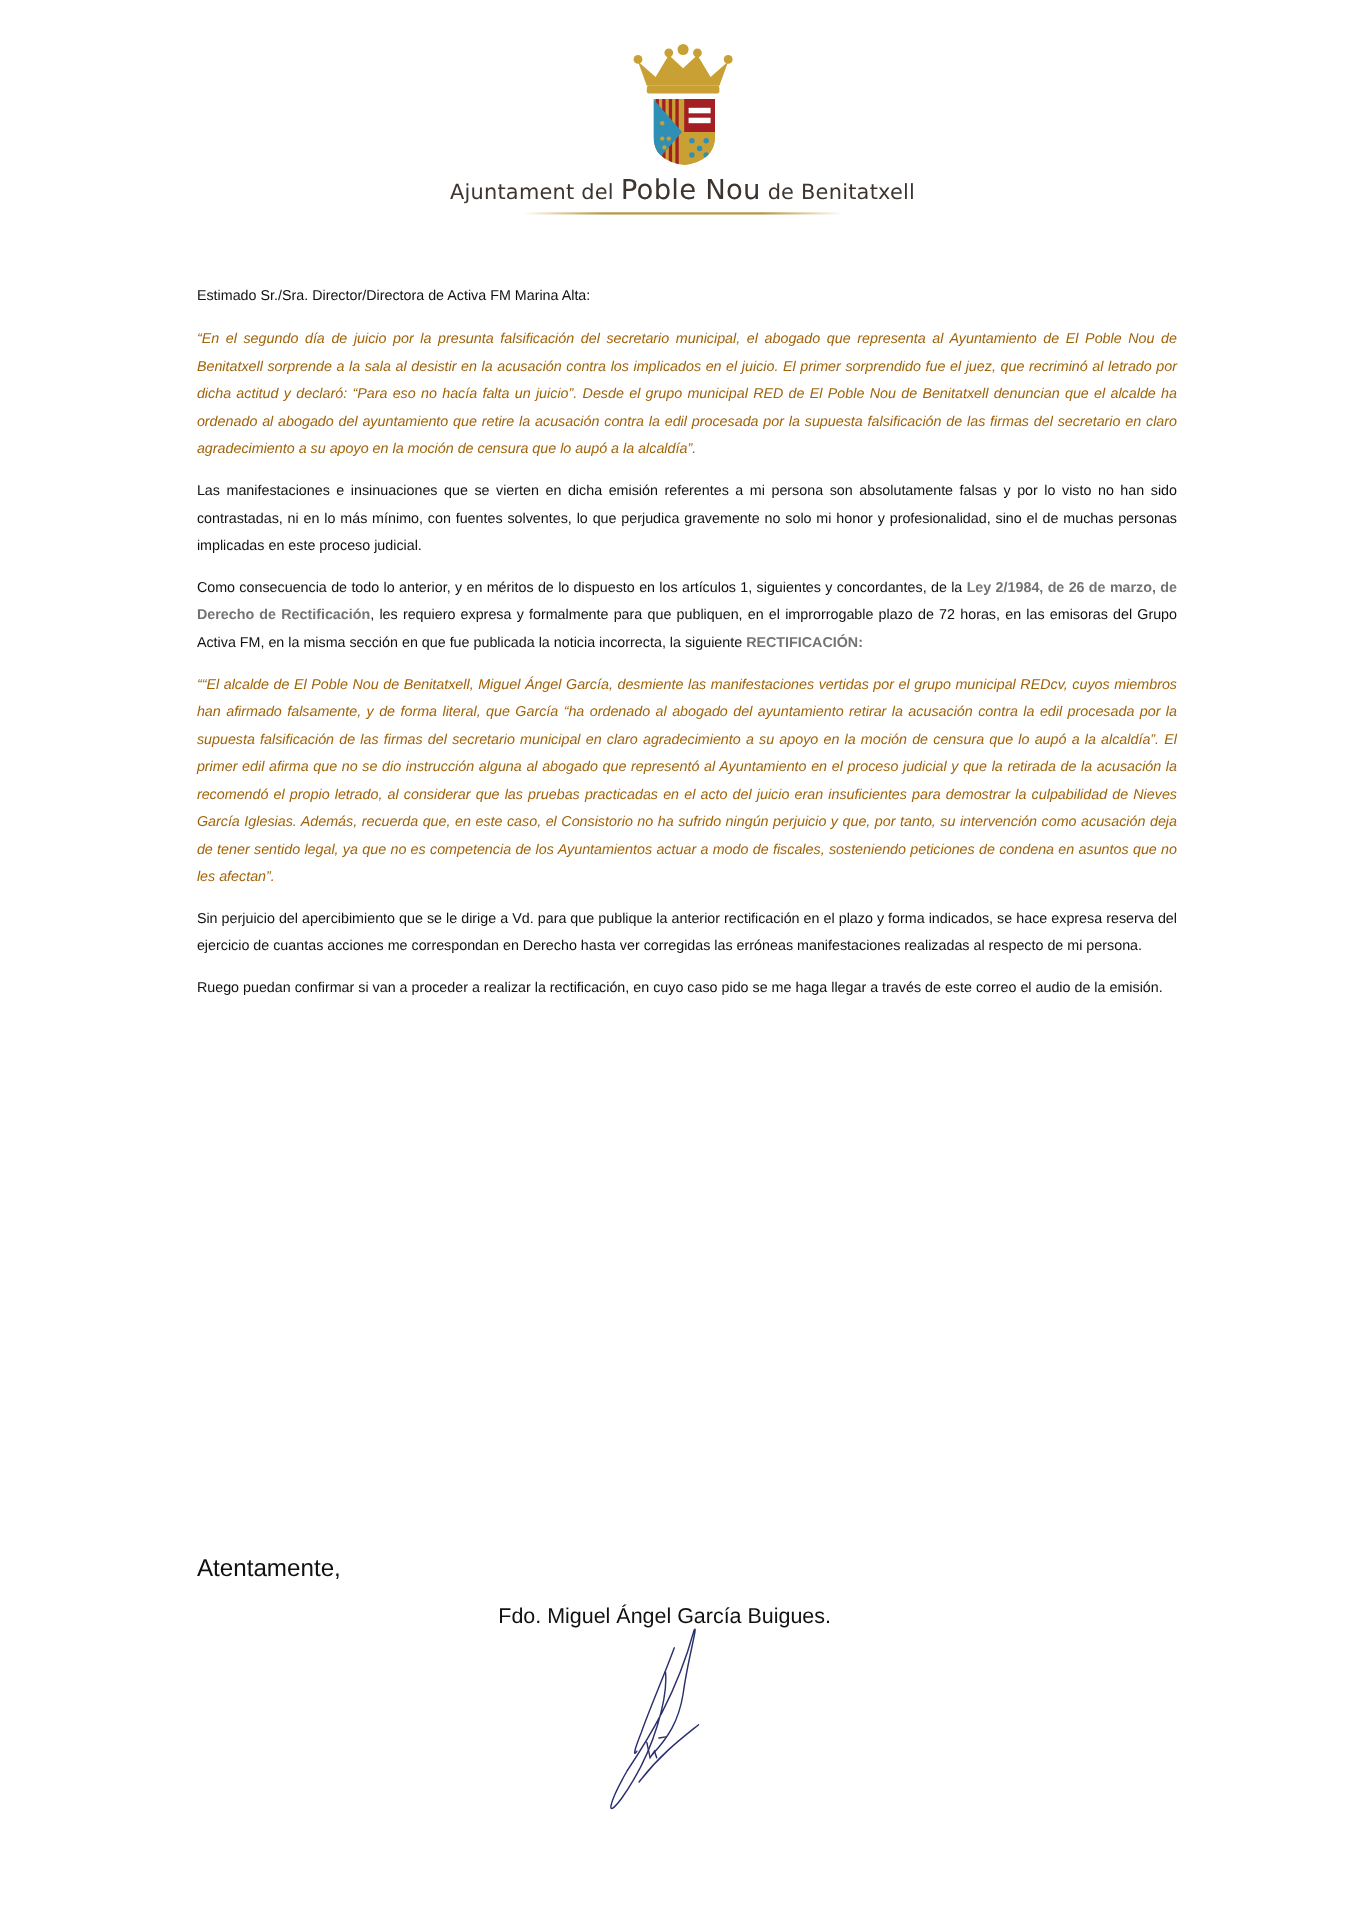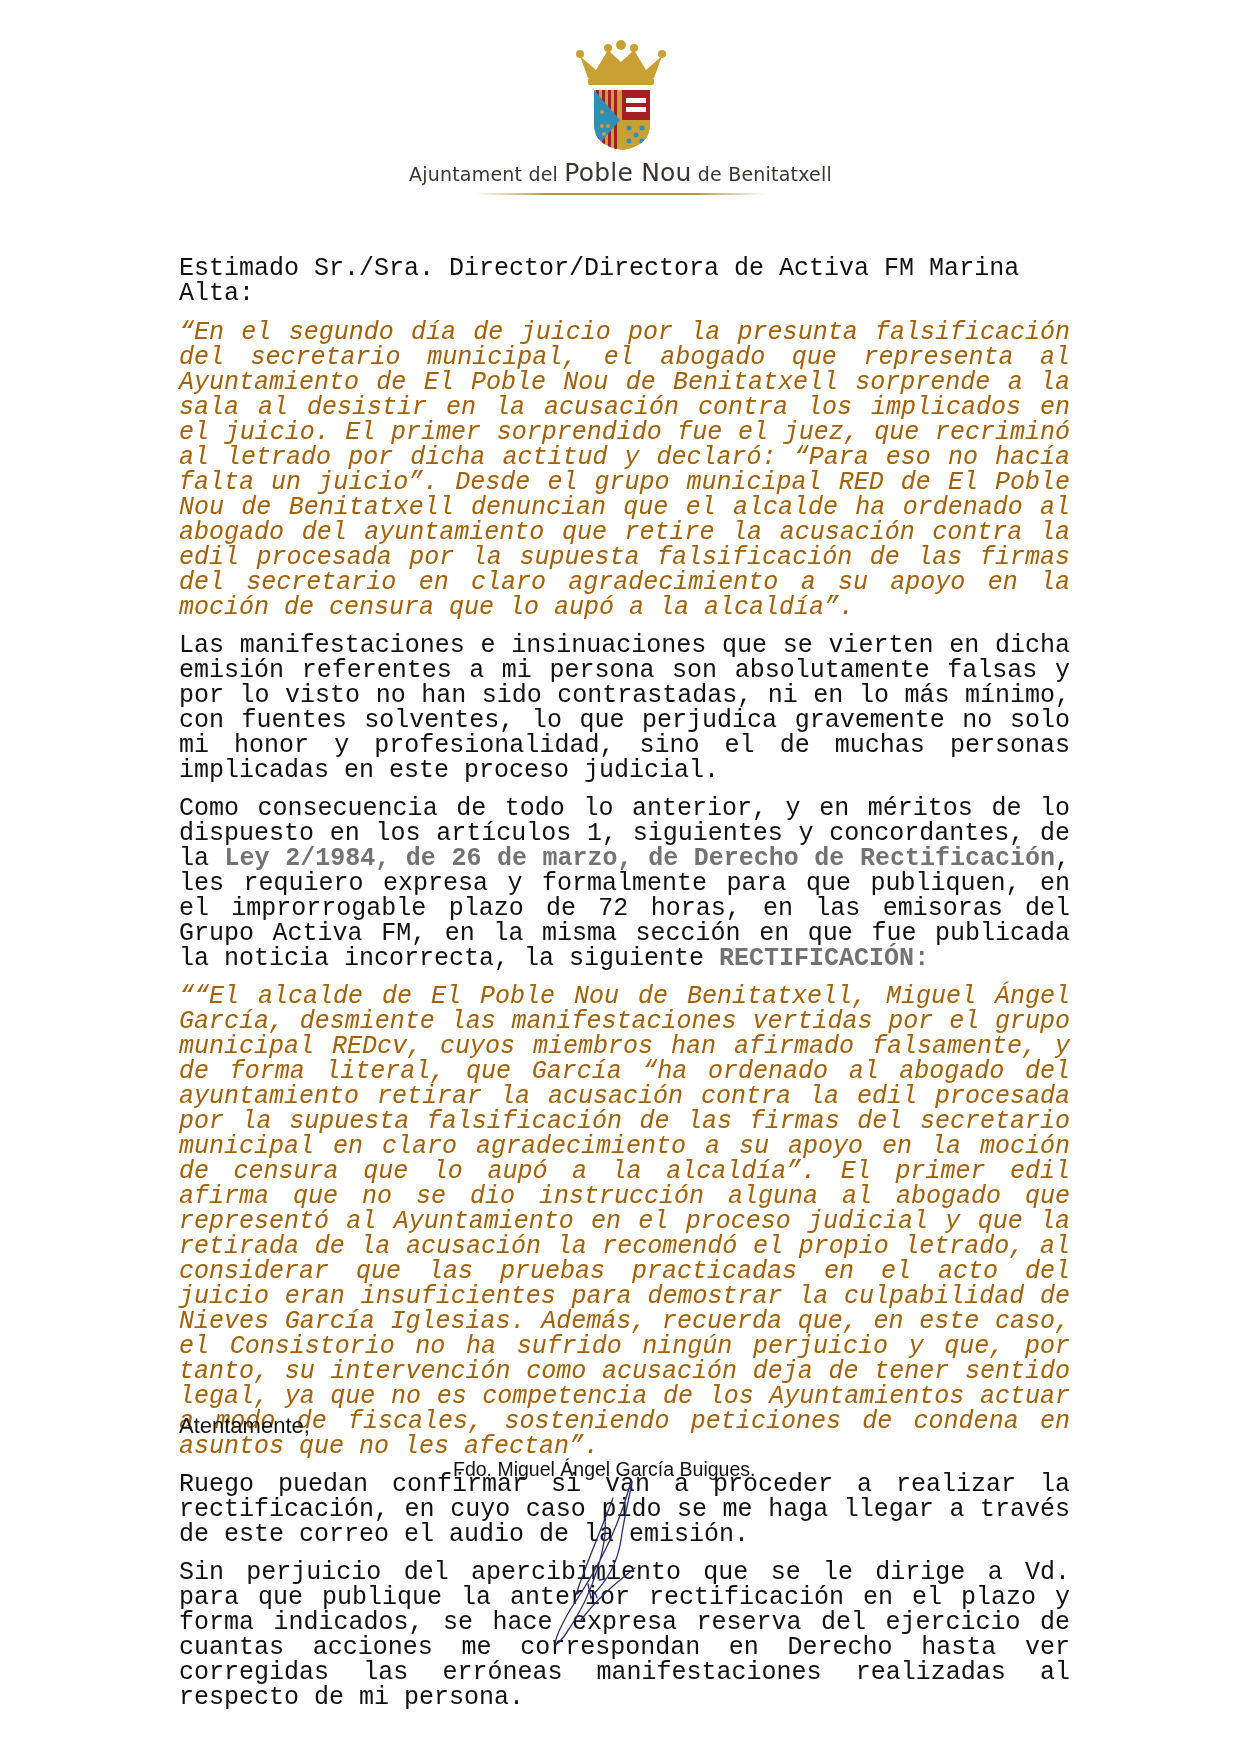--- a/index.html
+++ b/index.html
@@ -13,21 +13,21 @@
     letter-spacing: 0.2px; margin-top: 6px; white-space: nowrap;
   }
   .org-name .big { font-size: 25px; }
   .gold-rule {
     width: 290px; height: 2px; margin: 6px auto 0;
     background: linear-gradient(to right, rgba(184,148,60,0), #b8943c 25%, #b8943c 75%, rgba(184,148,60,0));
   }
 
   .body-text {
     position: absolute; left: 179px; top: 256px; width: 891px;
-    font-family: Liberation Mono, monospace; font-size: 25px; line-height: 25px;
+    font-family: Liberation Sans, sans-serif; font-size: 13px; line-height: 25px;
     color: #111; text-align: justify;
   }
   .body-text p { margin: 0 0 13px 0; }
   .body-text p.salutation { margin-bottom: 14px; text-align: left; }
   .quote { font-style: italic; color: #a16207; }
   .last-left { text-align-last: left; }
   b { font-weight: bold; color: #737373; }
 
   .closing { position: absolute; left: 179px; top: 1413px; font-family: "Liberation Sans", sans-serif; font-size: 22px; color: #111; }
   .signer { position: absolute; left: 453px; top: 1458px; font-family: "Liberation Sans", sans-serif; font-size: 19.5px; color: #111; white-space: nowrap; }
@@ -85,22 +85,22 @@
     </div>
     <div class="gold-rule"></div>
   </div>
 
   <div class="body-text">
     <p class="salutation">Estimado Sr./Sra. Director/Directora de Activa FM Marina Alta:</p>
     <p class="quote last-left">“En el segundo día de juicio por la presunta falsificación del secretario municipal, el abogado que representa al Ayuntamiento de El Poble Nou de Benitatxell sorprende a la sala al desistir en la acusación contra los implicados en el juicio. El primer sorprendido fue el juez, que recriminó al letrado por dicha actitud y declaró: “Para eso no hacía falta un juicio”. Desde el grupo municipal RED de El Poble Nou de Benitatxell denuncian que el alcalde ha ordenado al abogado del ayuntamiento que retire la acusación contra la edil procesada por la supuesta falsificación de las firmas del secretario en claro agradecimiento a su apoyo en la moción de censura que lo aupó a la alcaldía”.</p>
     <p class="last-left">Las manifestaciones e insinuaciones que se vierten en dicha emisión referentes a mi persona son absolutamente falsas y por lo visto no han sido contrastadas, ni en lo más mínimo, con fuentes solventes, lo que perjudica gravemente no solo mi honor y profesionalidad, sino el de muchas personas implicadas en este proceso judicial.</p>
     <p class="last-left"><span>Como consecuencia de todo lo anterior, y en méritos de lo dispuesto en los artículos 1, siguientes y concordantes, de la </span><b>Ley 2/1984, de 26 de marzo, de Derecho de Rectificación</b><span>, les requiero expresa y formalmente para que publiquen, en el improrrogable plazo de 72 horas, en las emisoras del Grupo Activa FM, en la misma sección en que fue publicada la noticia incorrecta, la siguiente </span><b>RECTIFICACIÓN:</b></p>
     <p class="quote last-left">““El alcalde de El Poble Nou de Benitatxell, Miguel Ángel García, desmiente las manifestaciones vertidas por el grupo municipal REDcv, cuyos miembros han afirmado falsamente, y de forma literal, que García “ha ordenado al abogado del ayuntamiento retirar la acusación contra la edil procesada por la supuesta falsificación de las firmas del secretario municipal en claro agradecimiento a su apoyo en la moción de censura que lo aupó a la alcaldía”. El primer edil afirma que no se dio instrucción alguna al abogado que representó al Ayuntamiento en el proceso judicial y que la retirada de la acusación la recomendó el propio letrado, al considerar que las pruebas practicadas en el acto del juicio eran insuficientes para demostrar la culpabilidad de Nieves García Iglesias. Además, recuerda que, en este caso, el Consistorio no ha sufrido ningún perjuicio y que, por tanto, su intervención como acusación deja de tener sentido legal, ya que no es competencia de los Ayuntamientos actuar a modo de fiscales, sosteniendo peticiones de condena en asuntos que no les afectan”.</p>
+    <p class="last-left">Sin perjuicio del apercibimiento que se le dirige a Vd. para que publique la anterior rectificación en el plazo y forma indicados, se hace expresa reserva del ejercicio de cuantas acciones me correspondan en Derecho hasta ver corregidas las erróneas manifestaciones realizadas al respecto de mi persona.</p>
     <p class="last-left">Ruego puedan confirmar si van a proceder a realizar la rectificación, en cuyo caso pido se me haga llegar a través de este correo el audio de la emisión.</p>
-    <p class="last-left">Sin perjuicio del apercibimiento que se le dirige a Vd. para que publique la anterior rectificación en el plazo y forma indicados, se hace expresa reserva del ejercicio de cuantas acciones me correspondan en Derecho hasta ver corregidas las erróneas manifestaciones realizadas al respecto de mi persona.</p>
   </div>
 
   <div class="closing">Atentamente,</div>
   <div class="signer">Fdo. Miguel Ángel García Buigues.</div>
 
   <svg class="signature" width="120" height="170" viewBox="0 0 120 170">
     <g fill="none" stroke="#2a2f6e" stroke-width="1.3" stroke-linecap="round">
       <path d="M68 18 C 60 40, 45 75, 38 95 C 32 110, 30 118, 34 112"></path>
       <path d="M60 40 C 62 60, 52 110, 20 155 C 5 175, 8 160, 25 130 C 45 100, 70 60, 86 2 C 90 -5, 80 30, 76 60 C 72 85, 62 100, 48 115"></path>
       <path d="M43 104 L 46 118 L 50 112 L 52 118"></path>

